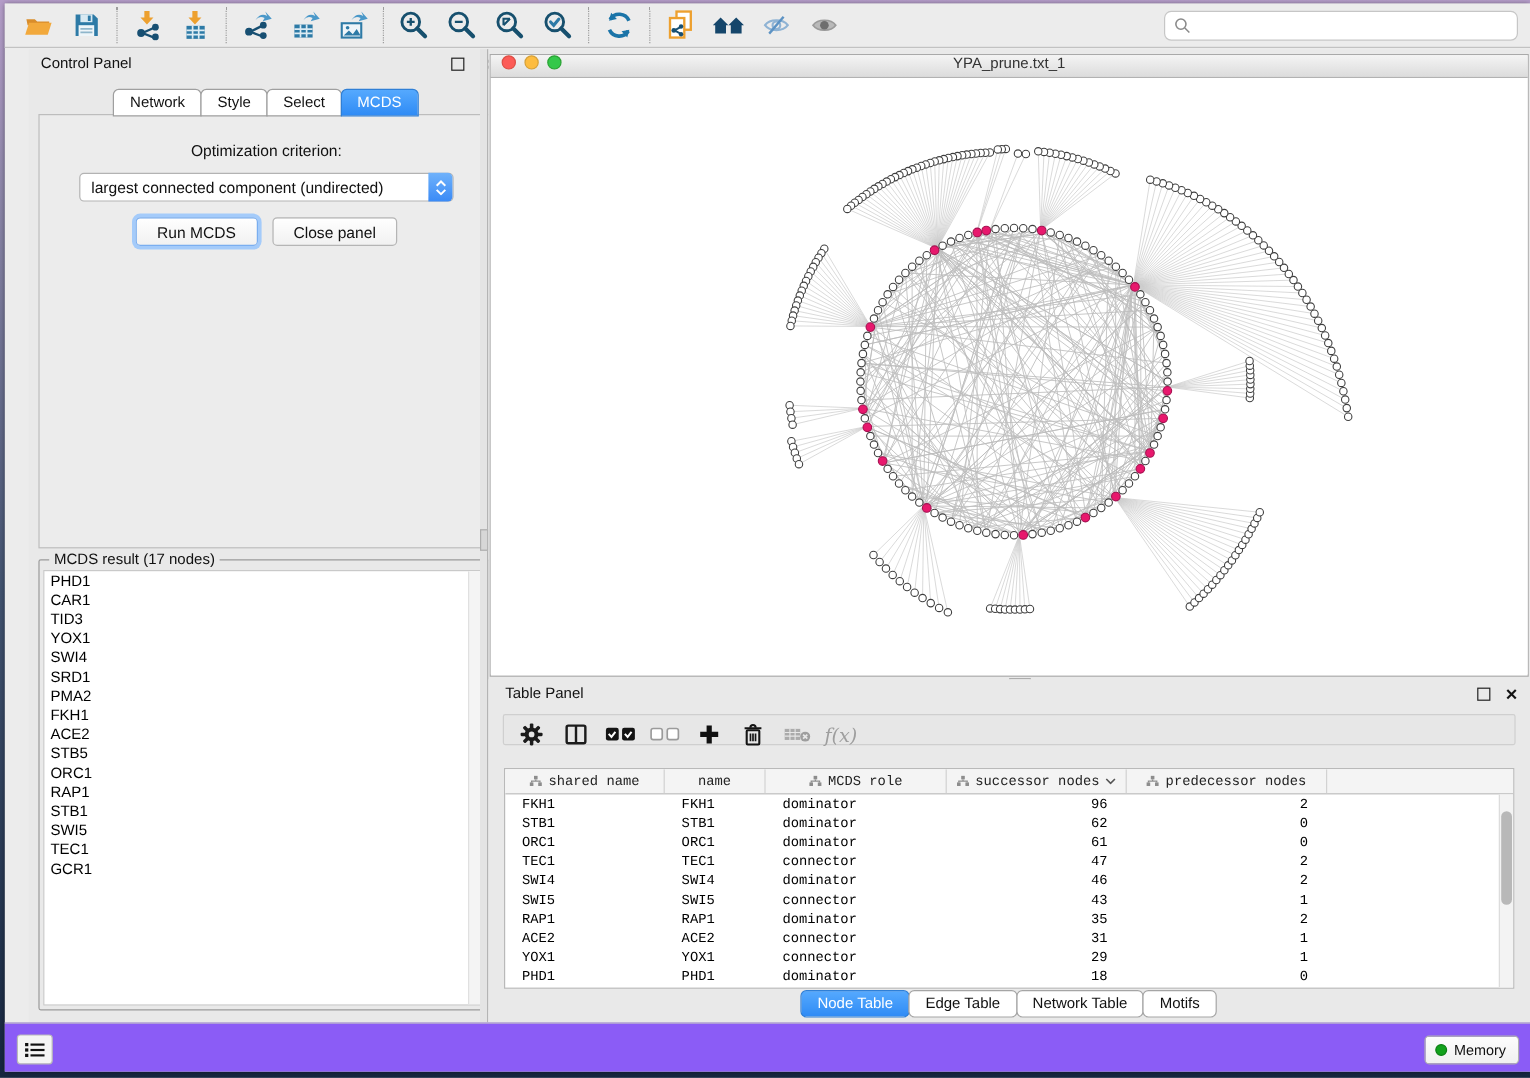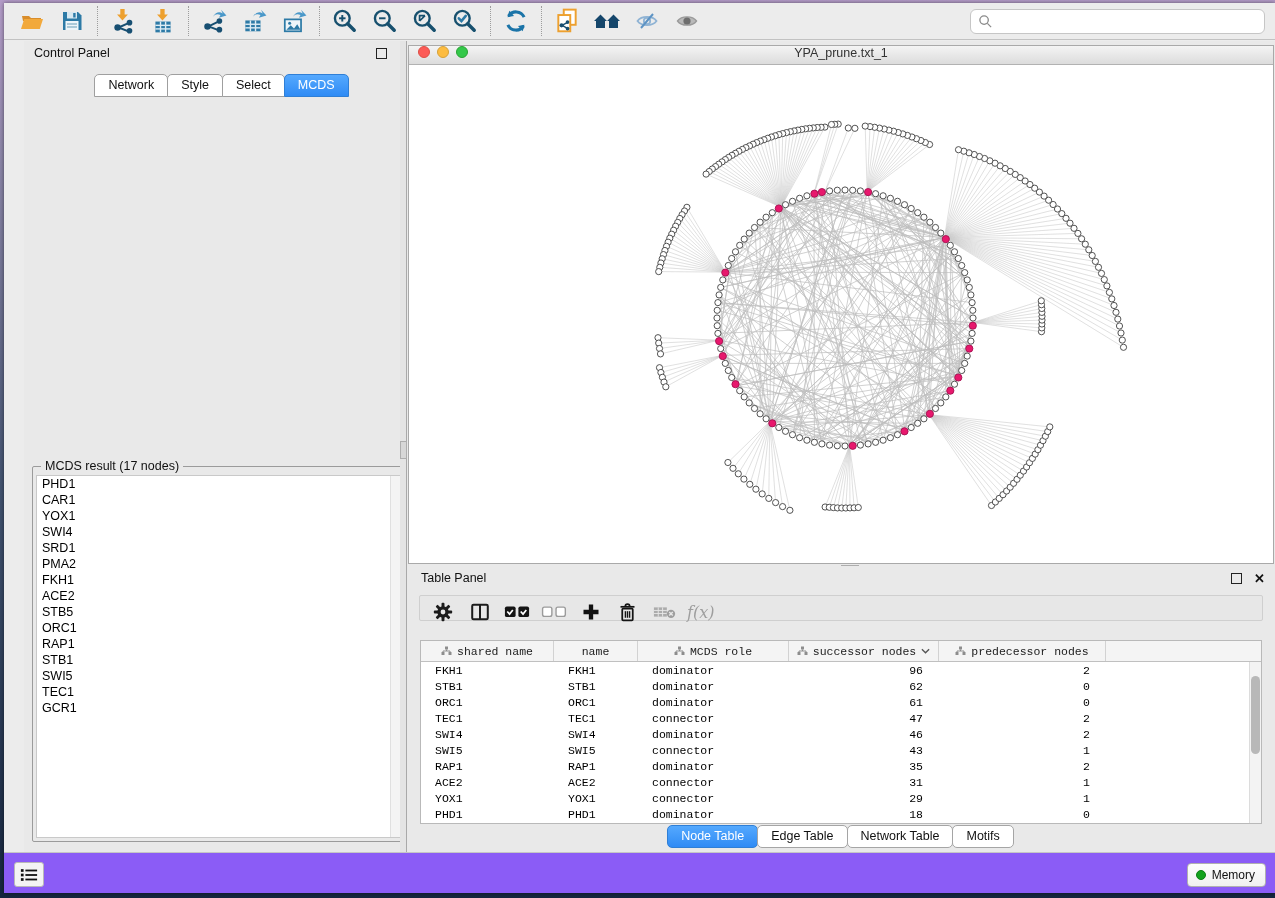--- a/index.html
+++ b/index.html
@@ -269,26 +269,45 @@
       <span class="spacer"></span>
       <span class="float-btn"></span>
       <span class="close-btn">✕</span>
     </div>
     <div class="ctab-row" id="ctabRow">
         <div class="ctab">Network</div>
         <div class="ctab">Style</div>
         <div class="ctab">Select</div>
         <div class="ctab active">MCDS</div>
       </div>
+    <div class="mcds-pane">
+      <div class="crit-label">Optimization criterion:</div>
+      <div class="crit-select">
+        <span>largest connected component (undirected)</span>
+        <span class="crit-stepper">
+          <svg width="9" height="6" viewBox="0 0 10 6">
+              <path d="M1 5 L5 1 L9 5" fill="none" stroke="#fff" stroke-width="1.8"></path>
+            </svg>
+          <svg width="9" height="6" viewBox="0 0 10 6">
+              <path d="M1 1 L5 5 L9 1" fill="none" stroke="#fff" stroke-width="1.8"></path>
+            </svg>
+        </span>
+      </div>
+      <div class="btn-row">
+        <button class="mac-btn focused">Run MCDS</button>
+        <button class="mac-btn">Close panel</button>
+      </div>
+    </div>
     <div class="mcds-fieldset">
       <span class="mcds-legend">MCDS result (17 nodes)</span>
       <div class="mcds-list" id="mcdsList">
         <div class="mcds-scroll"></div>
       <div class="mcds-item">PHD1</div>
           <div class="mcds-item">CAR1</div>
+          <div class="mcds-item">TID3</div>
           <div class="mcds-item">YOX1</div>
           <div class="mcds-item">SWI4</div>
           <div class="mcds-item">SRD1</div>
           <div class="mcds-item">PMA2</div>
           <div class="mcds-item">FKH1</div>
           <div class="mcds-item">ACE2</div>
           <div class="mcds-item">STB5</div>
           <div class="mcds-item">ORC1</div>
           <div class="mcds-item">RAP1</div>
           <div class="mcds-item">STB1</div>

